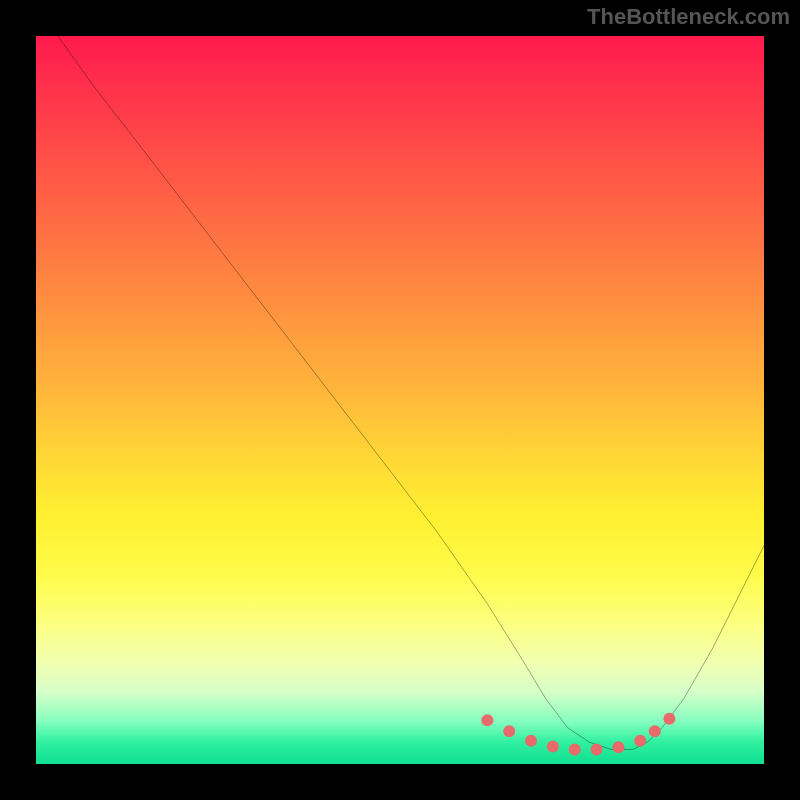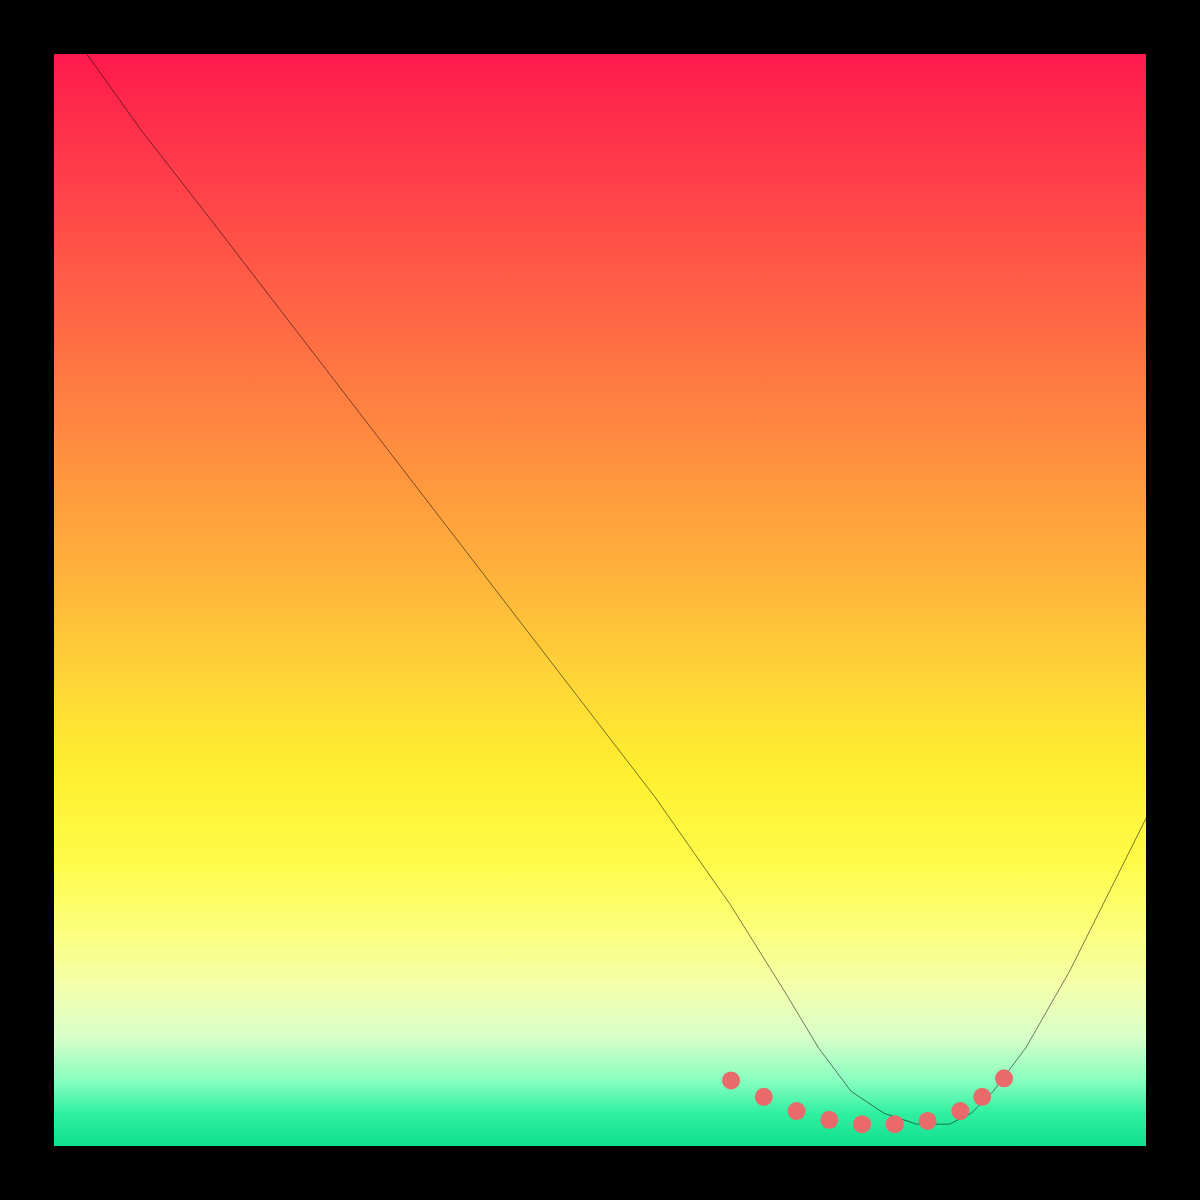--- a/index.html
+++ b/index.html
@@ -61,20 +61,21 @@
   svg.curve {
     position: absolute;
     left: 0;
     top: 0;
   }
 </style>
 </head>
 <body>
 
 <div class="wrap">
+  <div class="watermark">TheBottleneck.com</div>
 
   <div class="plot-area">
     <div class="gradient"></div>
 
     <svg class="curve" width="728" height="728" viewBox="0 0 100 100" preserveAspectRatio="none">
       <polyline id="main-curve" fill="none" stroke="#000" stroke-width="0.35" vector-effect="non-scaling-stroke" points="3,0 8,7 15,16 25,29 35,42.00000000000001 45,55 55.00000000000001,68 62,78 67,86 70,91 73,95 76,97 79,98 82,98 84,97 86,95 89,91 93,84 97,76 100,70"></polyline>
       <g id="markers">
           <circle cx="62" cy="94" r="0.8241758241758242" fill="#e86a6a"></circle>
           <circle cx="65" cy="95.5" r="0.8241758241758242" fill="#e86a6a"></circle>
           <circle cx="68" cy="96.8" r="0.8241758241758242" fill="#e86a6a"></circle>

